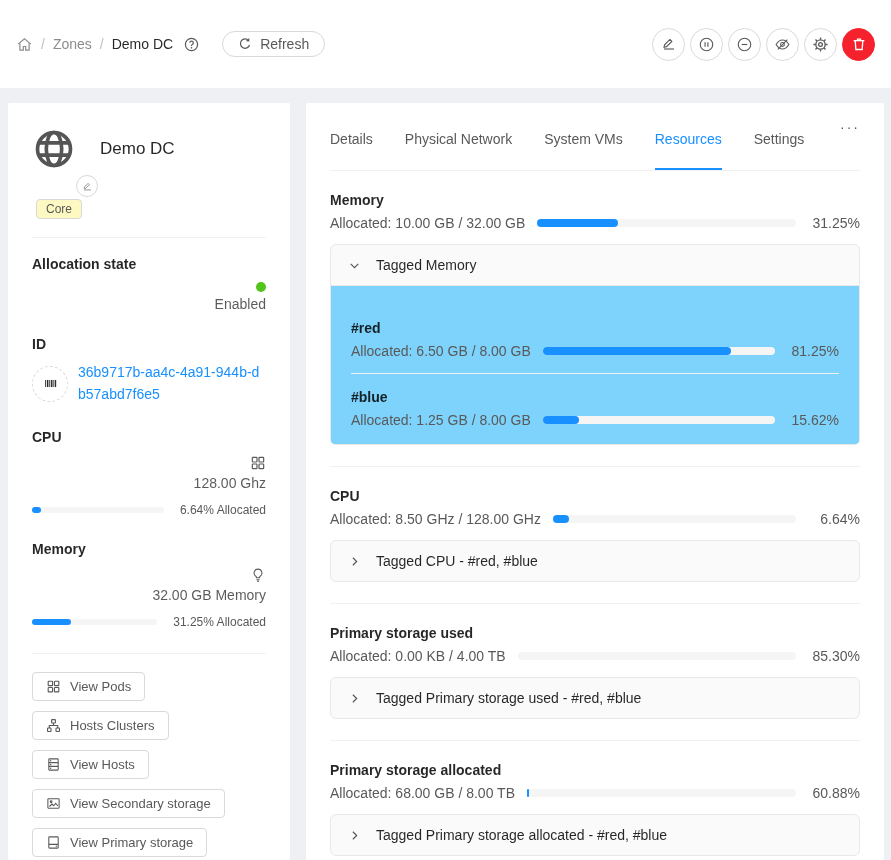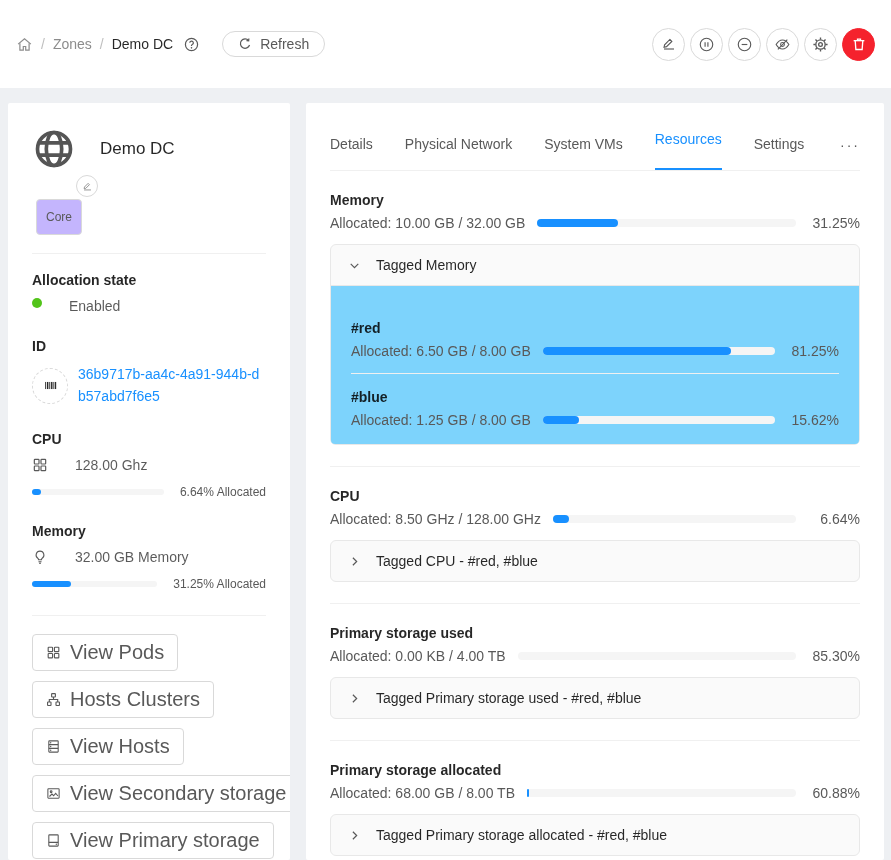--- a/index.html
+++ b/index.html
@@ -33,42 +33,42 @@
   .right-card { flex:1; padding:0 24px; }
 
   
   .res-head { display:flex; align-items:center; gap:24px; }
   .globe { color:#555; }
   .res-title { font-size:17px; color:rgba(0,0,0,.85); }
   .edit-mini { width:22px; height:22px; border-radius:50%; border:1px solid #d9d9d9;
     background:#fff; color:#8c8c8c; display:flex; align-items:center; justify-content:center;
     margin:4px 0 2px 44px; cursor:pointer; }
   .tag { display:inline-block; font-size:12px; color:#595959; border:1px solid #d9d9d9;
-    border-radius:4px; background:#c4b5fd; padding:10px 9px; margin-left:4px; }
+    border-radius:4px; background:#fef9c3; padding:2px 9px; margin-left:4px; }
   .side-divider { border-top:1px solid #f0f0f0; margin:18px 0; }
   .fld { margin-bottom:24px; }
   .fld-label { font-weight:700; color:rgba(0,0,0,.85); margin-bottom:10px; }
-  .fld-val { display:flex; align-items:flex-start; gap:27px; color:rgba(0,0,0,.65); }
+  .fld-val { display:flex; align-items:flex-end; gap:4px; color:rgba(0,0,0,.65);flex-direction:column; }
   .dot { width:10px; height:10px; border-radius:50%; background:#52c41a; flex:none; }
   .uuid-wrap { display:flex; align-items:center; gap:10px; }
   .dashed-circ { width:36px; height:36px; flex:none; border:1px dashed #d9d9d9;
     border-radius:50%; display:flex; align-items:center; justify-content:center;
     color:#262626; cursor:pointer; }
   .uuid { color:#1890ff; word-break:break-all; line-height:1.55; cursor:pointer; }
   .gauge-row { display:flex; align-items:center; margin-top:12px; }
   .gauge-track { flex:1; height:6px; border-radius:100px; background:#f5f5f5; }
   .gauge-fill { height:100%; border-radius:100px; background:#1890ff; }
   .gauge-pct { font-size:12px; color:#595959; margin-left:16px; white-space:nowrap; }
   .side-btn { display:flex; align-items:center; gap:9px; width:max-content;
     border:1px solid #d9d9d9; border-radius:4px; background:#fff; padding:6px 13px;
-    color:#595959; font-size:20px; margin-bottom:10px; cursor:pointer; }
+    color:#595959; font-size:13px; margin-bottom:10px; cursor:pointer; }
   .side-btn .icon { color:#595959; }
 
   
-  .tabs { display:flex; align-items:center; gap:32px; border-bottom:1px solid #f0f0f0;
+  .tabs { display:flex; gap:32px; border-bottom:1px solid #f0f0f0;
     padding-top:16px; }
   .tab { padding:12px 0 13px; color:#595959; cursor:pointer; white-space:nowrap; }
   .tab.active { color:#1890ff; border-bottom:2px solid #1890ff; padding-bottom:21px; }
   .tab-more { margin-left:auto; color:#595959; letter-spacing:2px; cursor:pointer; }
 
   
   .sec-title { font-weight:700; color:rgba(0,0,0,.85); margin-top:21px; }
   .alloc-row { display:flex; align-items:center; margin:7px 0 13px; }
   .alloc-label { color:#595959; white-space:nowrap; }
   .track { flex:1; height:8px; border-radius:100px; background:#f5f5f5; margin:0 12px; }

